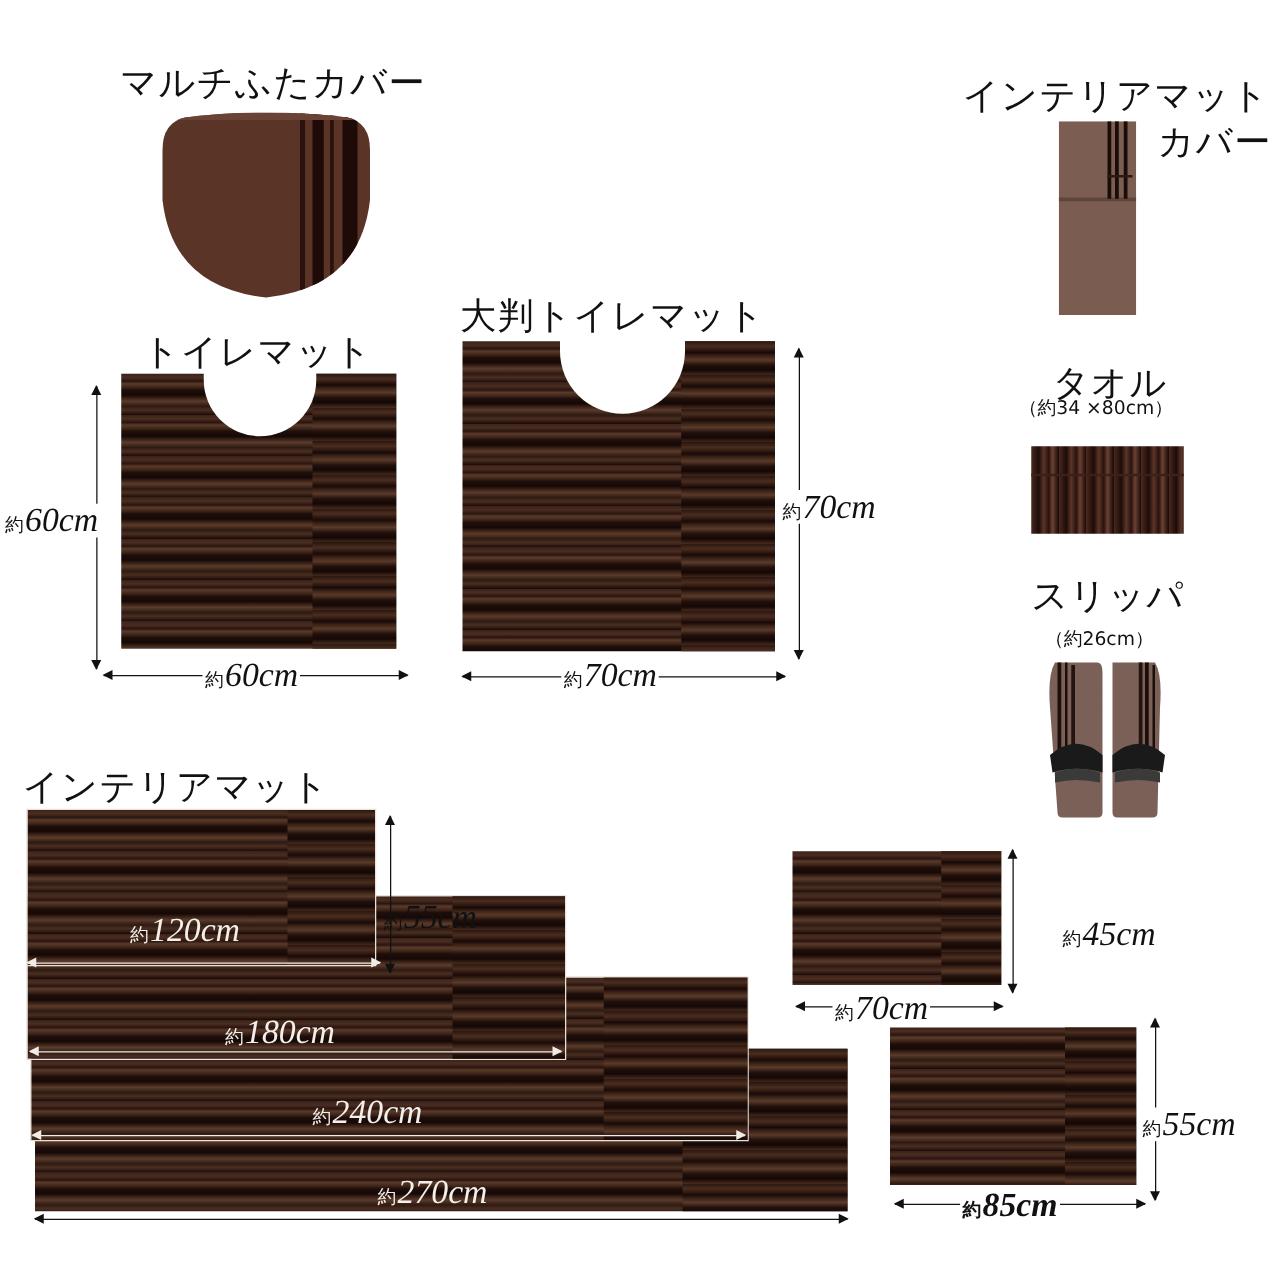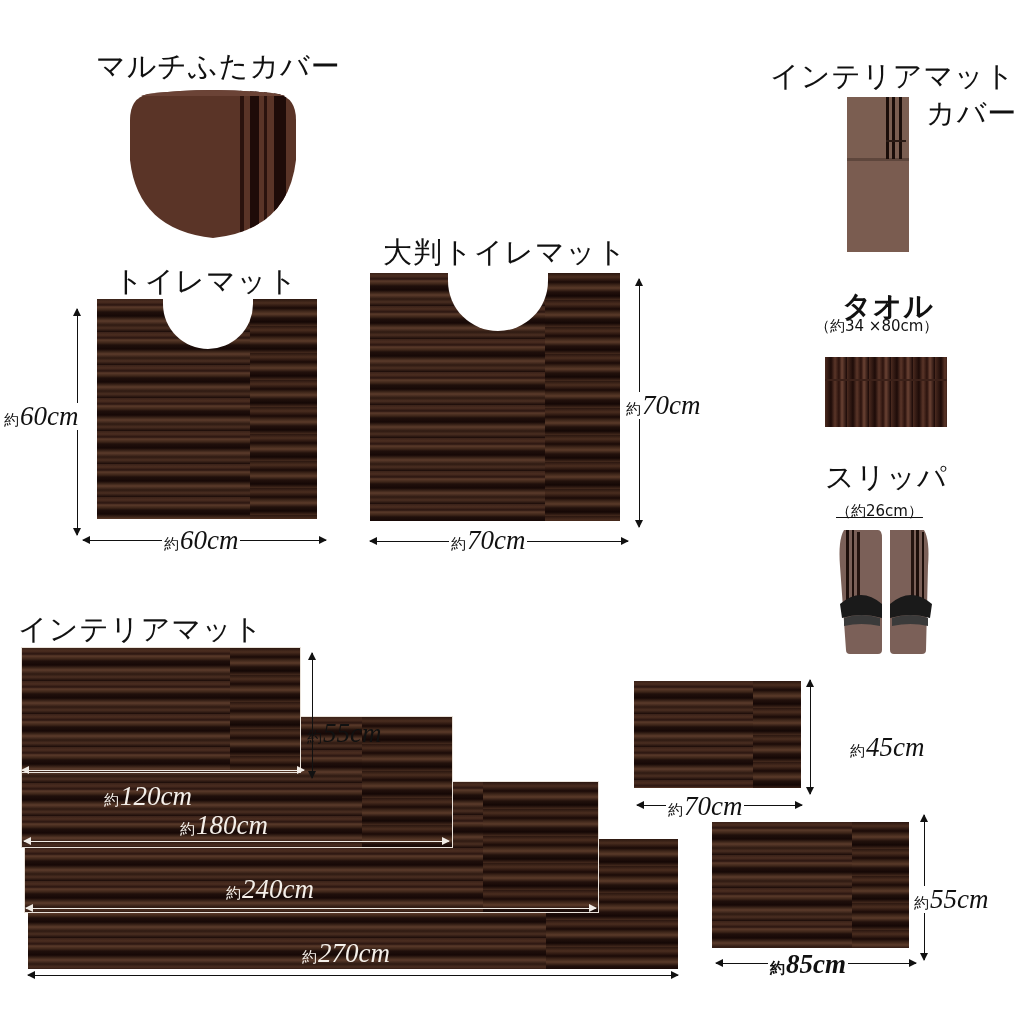--- a/index.html
+++ b/index.html
@@ -67,29 +67,29 @@
     <rect x="0" y="0" width="62" height="62" fill="#7b5e51"></rect>
     <rect x="0" y="62" width="62" height="93" fill="#7a5c50"></rect>
     <rect x="0" y="61" width="62" height="3" fill="#5e463c"></rect>
     <rect x="39" y="0" width="3" height="62" fill="#1a0d09"></rect>
     <rect x="45" y="0" width="3" height="62" fill="#1a0d09"></rect>
     <rect x="52" y="0" width="3" height="62" fill="#1a0d09"></rect>
     <rect x="39" y="43" width="20" height="2" fill="#2a1a14"></rect>
   </svg>
 </div>
 
-<div class="title" style="left:842px;top:292px;font-weight:bold;">タオル</div>
+<div class="title" style="left:842px;top:292px;">タオル</div>
 <div class="sub" style="left:815px;top:319px;">（約34 ×80cm）</div>
 <div class="abs" style="left:825px;top:357px;width:122px;height:70px;
   background: repeating-linear-gradient(90deg, #4a2a1f 0px, #1d0b08 6px, #5a3528 10px, #2a120d 14px, #6a4233 17px, #1a0907 22px);">
   <div style="position:absolute;left:0;right:0;top:22px;height:2px;background:#3c2119;"></div>
 </div>
 
 <div class="title" style="left:825px;top:463px;font-family:Liberation Serif, serif;">スリッパ</div>
-<div class="sub" style="left:836px;top:504px;text-decoration:underline;">（約26cm）</div>
+<div class="sub" style="left:836px;top:504px;">（約26cm）</div>
 <div class="abs" style="left:836px;top:526px;width:100px;height:130px;">
   <svg width="100" height="130" viewBox="0 0 100 130">
     <g>
       <path d="M8 4 L42 4 Q46 4 46 12 L46 124 Q46 128 42 128 L14 128 Q10 128 10 124 L4 40 Q2 14 8 4 Z" fill="#7b6058"></path>
       <rect x="10" y="4" width="3" height="70" fill="#1c0e0a"></rect>
       <rect x="16" y="4" width="2" height="70" fill="#1c0e0a"></rect>
       <rect x="21" y="6" width="3" height="68" fill="#241410"></rect>
       <path d="M4 78 Q25 60 46 78 L46 92 Q25 86 6 92 Z" fill="#1a1a1a"></path>
       <path d="M8 92 Q25 86 44 92 L44 100 Q25 96 8 100 Z" fill="#3a3a3a"></path>
     </g>
@@ -107,21 +107,21 @@
 <div class="title" style="left:112px;top:267px;z-index:2;background:#fff;padding:0 2px;">トイレマット</div>
 <div class="mat" style="left:97px;top:299px;width:220px;height:220px;">
   <div class="panel" style="left:153px;right:0;"></div>
   <div class="notch" style="left:66px;top:-2px;width:90px;height:52px;"></div>
 </div>
 <div class="arrow-v" style="left:77px;top:309px;height:226px;"></div>
 <div class="dim" style="left:2px;top:403px;"><span class="pre">約</span><span>60cm</span></div>
 <div class="arrow-h" style="left:83px;top:540px;width:243px;"></div>
 <div class="dim" style="left:162px;top:527px;"><span class="pre">約</span><span>60cm</span></div>
 
-<div class="title" style="left:383px;top:238px;">大判トイレマット</div>
+<div class="title" style="left:368px;top:238px;">大判トイレマット</div>
 <div class="mat" style="left:370px;top:273px;width:250px;height:248px;">
   <div class="panel" style="left:175px;right:0;"></div>
   <div class="notch" style="left:78px;top:-2px;width:100px;height:60px;"></div>
 </div>
 <div class="arrow-v" style="left:639px;top:279px;height:248px;"></div>
 <div class="dim" style="left:624px;top:392px;"><span class="pre">約</span><span>70cm</span></div>
 <div class="arrow-h" style="left:370px;top:541px;width:258px;"></div>
 <div class="dim" style="left:449px;top:527px;"><span class="pre">約</span><span>70cm</span></div>
 
 <div class="title" style="left:18px;top:615px;">インテリアマット</div>
@@ -139,27 +139,27 @@
 </div>
 
 <div class="mat bordered" style="left:22px;top:648px;width:278px;height:124px;">
   <div class="panel" style="left:208px;right:0;"></div>
 </div>
 
 <div class="arrow-v" style="left:312px;top:653px;height:125px;"></div>
 <div class="dim" style="left:305px;top:720px;background:transparent;"><span class="pre">約</span><span>55cm</span></div>
 
 <div class="arrow-h white" style="left:22px;top:770px;width:282px;"></div>
-<div class="dim white" style="left:102px;top:783px;"><span class="pre">約</span><span>120cm</span></div>
+<div class="dim white" style="left:102px;top:731px;"><span class="pre">約</span><span>120cm</span></div>
 
 <div class="arrow-h white" style="left:24px;top:841px;width:425px;"></div>
 <div class="dim white" style="left:178px;top:812px;"><span class="pre">約</span><span>180cm</span></div>
 
 <div class="arrow-h white" style="left:26px;top:908px;width:570px;"></div>
-<div class="dim white" style="left:224px;top:876px;"><span class="pre">約</span><span>240cm</span></div>
+<div class="dim white" style="left:248px;top:876px;"><span class="pre">約</span><span>240cm</span></div>
 
 <div class="arrow-h" style="left:28px;top:975px;width:650px;"></div>
 <div class="dim white" style="left:300px;top:940px;"><span class="pre">約</span><span>270cm</span></div>
 
 <div class="mat" style="left:634px;top:681px;width:167px;height:107px;">
   <div class="panel" style="left:119px;right:0;"></div>
 </div>
 <div class="arrow-v" style="left:810px;top:680px;height:114px;"></div>
 <div class="dim" style="left:848px;top:734px;"><span class="pre">約</span><span>45cm</span></div>
 <div class="arrow-h" style="left:637px;top:805px;width:165px;"></div>

